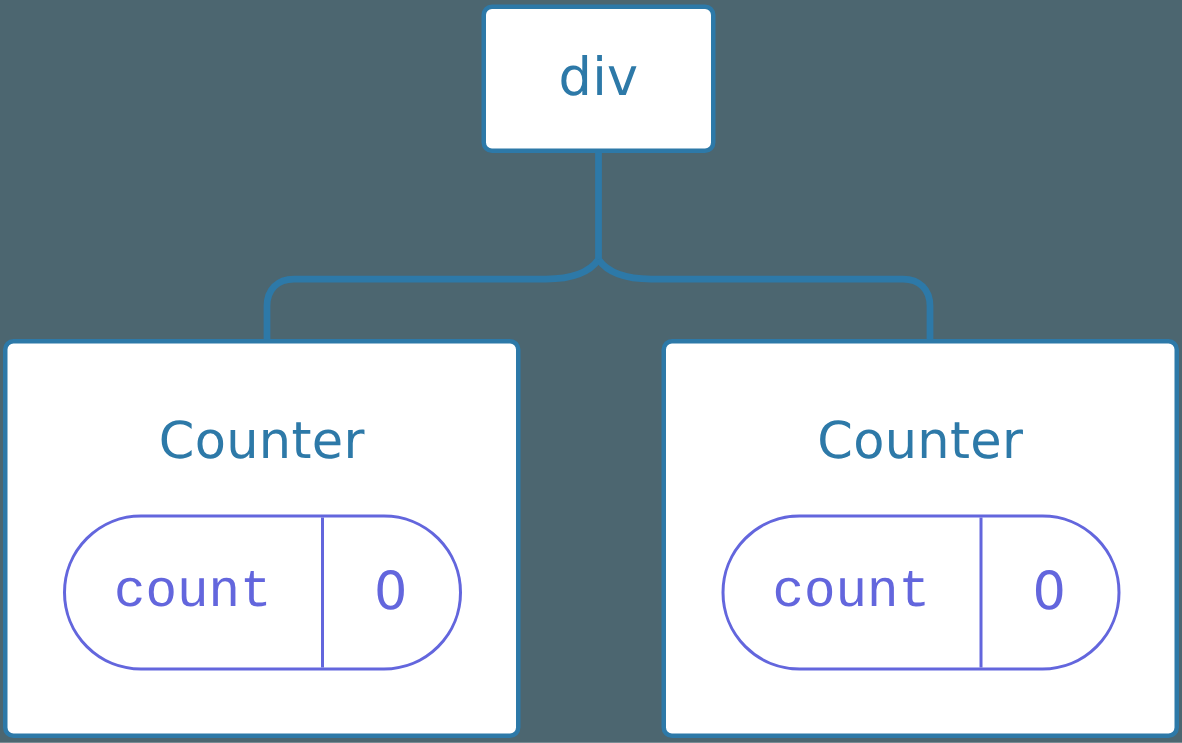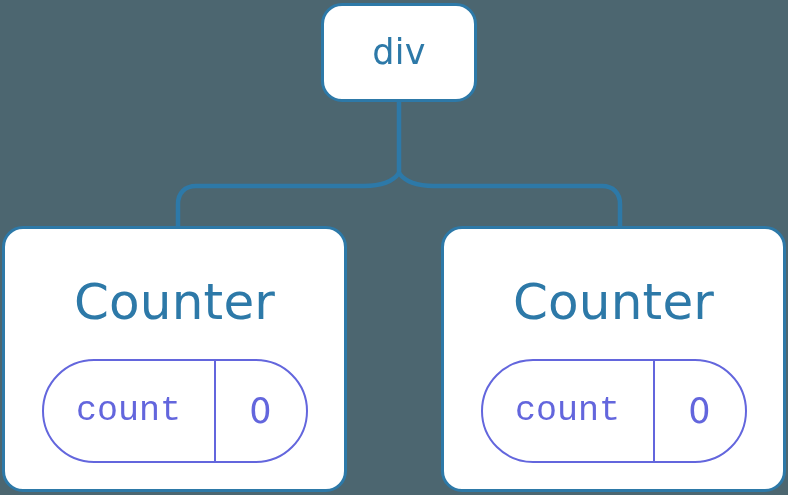--- a/index.html
+++ b/index.html
@@ -26,21 +26,21 @@
     width: 788px;
     height: 495px;
     pointer-events: none;
   }
 
   
   .node-box {
     position: absolute;
     background: #ffffff;
     border: 3px solid #2d79a8;
-    border-radius: 21px;
+    border-radius: 7px;
     box-sizing: border-box;
     z-index: 2;
   }
 
   
   #node-div {
     left: 321px;
     top: 3px;
     width: 156px;
     height: 99px;
@@ -69,21 +69,21 @@
     height: 266px;
   }
   #node-counter-right {
     left: 441px;
     top: 226px;
     width: 345px;
     height: 266px;
   }
   .node-title-child {
     color: #2d79a8;
-    font-size: 50px;
+    font-size: 34px;
     font-weight: 400;
     line-height: 1;
     margin-top: 48px;
     letter-spacing: 0.2px;
   }
 
   
   .state-pill {
     margin-top: 32px;
     height: 104px;

